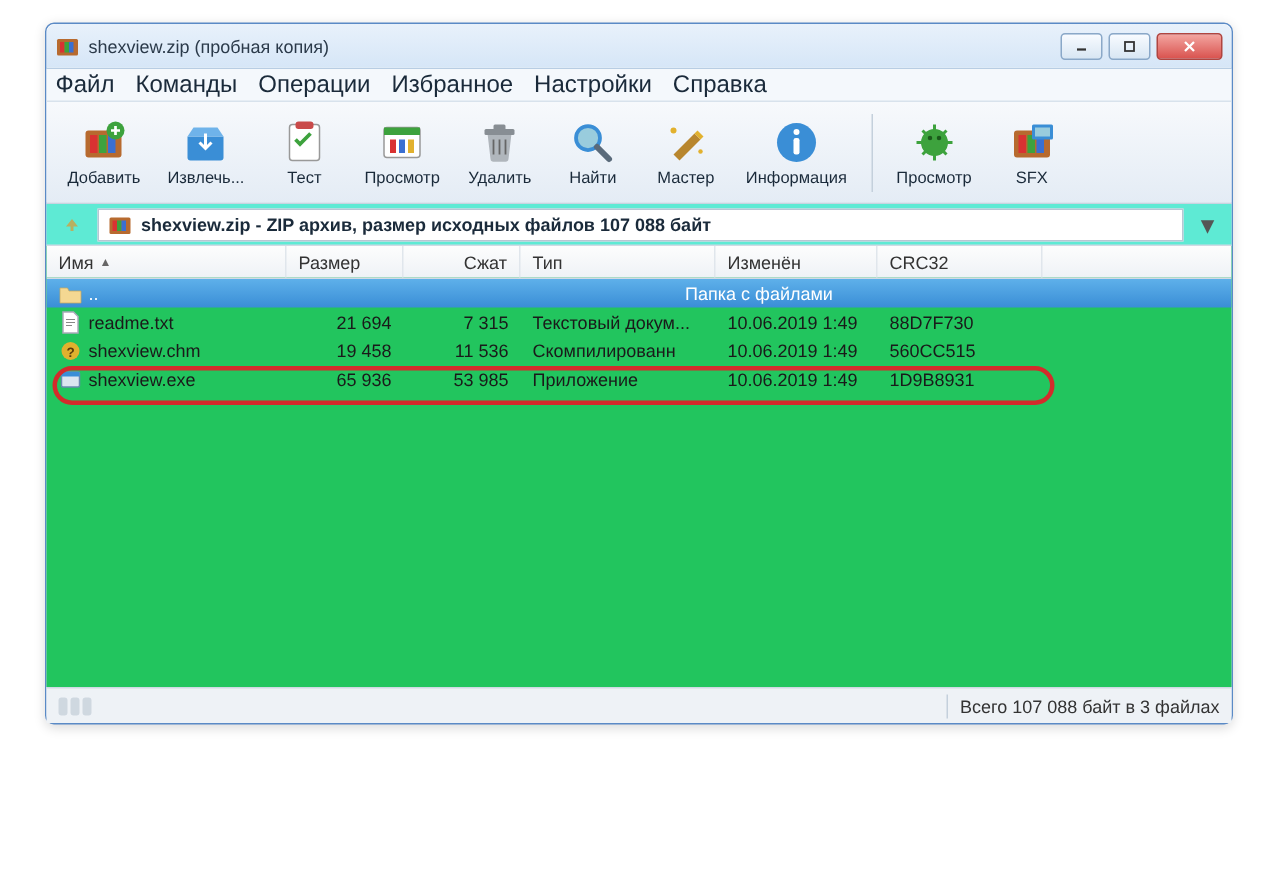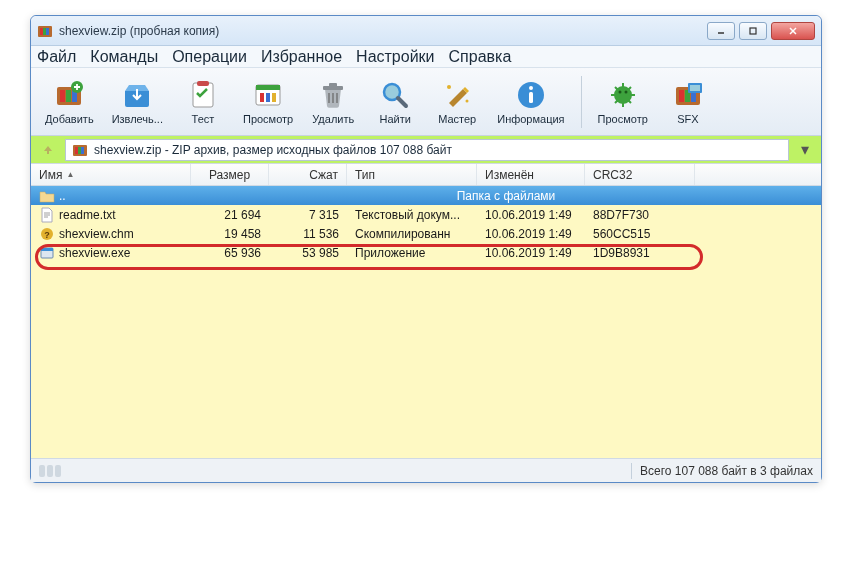--- a/index.html
+++ b/index.html
@@ -28,34 +28,34 @@
 .menubar { height: 22px; background:#f4f8fc; display:flex; align-items:center; padding:0 6px; gap:14px; border-bottom:1px solid #d8e2ec; }
 .menu-item { font-size:16px; color:#1a2a3a; cursor:pointer; }
 
 .toolbar { height: 68px; background: linear-gradient(#f7f9fc,#e4ecf5); border-bottom:1px solid #c8d4e1;
   display:flex; align-items:center; padding:4px 8px; gap:6px; }
 .tool-btn { display:flex; flex-direction:column; align-items:center; justify-content:center;
   padding:4px 6px; font-size:11px; color:#1a2a3a; cursor:pointer; min-width:56px; border-radius:3px; }
 .tool-icon { width:32px; height:32px; margin-bottom:2px; }
 .tool-sep { width:1px; height:52px; background:#c4d0dc; margin:0 4px; }
 
-.pathbar { height:28px; background:#bef264; border-bottom:1px solid #d0dae4;
-  display:flex; align-items:center; padding:0 8px; gap:8px; }
+.pathbar { height:28px; background:#5eead4; border-bottom:1px solid #d0dae4;
+  display:flex; align-items:center; padding:0 8px; gap:8px;font-weight:bold; }
 .pathbar-up { width:18px; height:22px; display:flex; align-items:center; justify-content:center; cursor:pointer; }
 .pathbar-box { flex:1; height:22px; background:#fff; border:1px solid #b8c6d4;
   display:flex; align-items:center; padding:0 6px; font-size:12px; color:#1a2a3a; }
 .pathbar-icon { width:16px; height:16px; margin-right:6px; }
 .pathbar-drop { width:16px; text-align:center; cursor:pointer; color:#555; }
 
-.list-area { position:relative; background:#fef9c3; height: calc(100% - 30px - 22px - 68px - 28px - 24px); overflow:hidden; }
+.list-area { position:relative; background:#22c55e; height: calc(100% - 30px - 22px - 68px - 28px - 24px); overflow:hidden; }
 .list-header { height:22px; display:flex; background:linear-gradient(#fdfdfd,#eef2f6);
   border-bottom:1px solid #d0dae4; font-size:12px; color:#333; }
 .col { padding:3px 8px; border-right:1px solid #e0e6ec; display:flex; align-items:center; }
 .col-name { width:160px; }
-.col-size { width:78px; justify-content:center; }
+.col-size { width:78px; justify-content:flex-start; }
 .col-packed { width:78px; justify-content:flex-end; }
 .col-type { width:130px; }
 .col-mod { width:108px; }
 .col-crc { width:110px; }
 .sort-arrow { font-size:8px; margin-left:4px; color:#666; }
 
 .row { height:19px; display:flex; font-size:12px; color:#1a1a1a; align-items:center; cursor:pointer; }
 .row .cell { padding:0 8px; display:flex; align-items:center; overflow:hidden; white-space:nowrap; text-overflow:ellipsis; }
 .cell-name { width:160px; }
 .cell-size { width:78px; justify-content:flex-end; }

